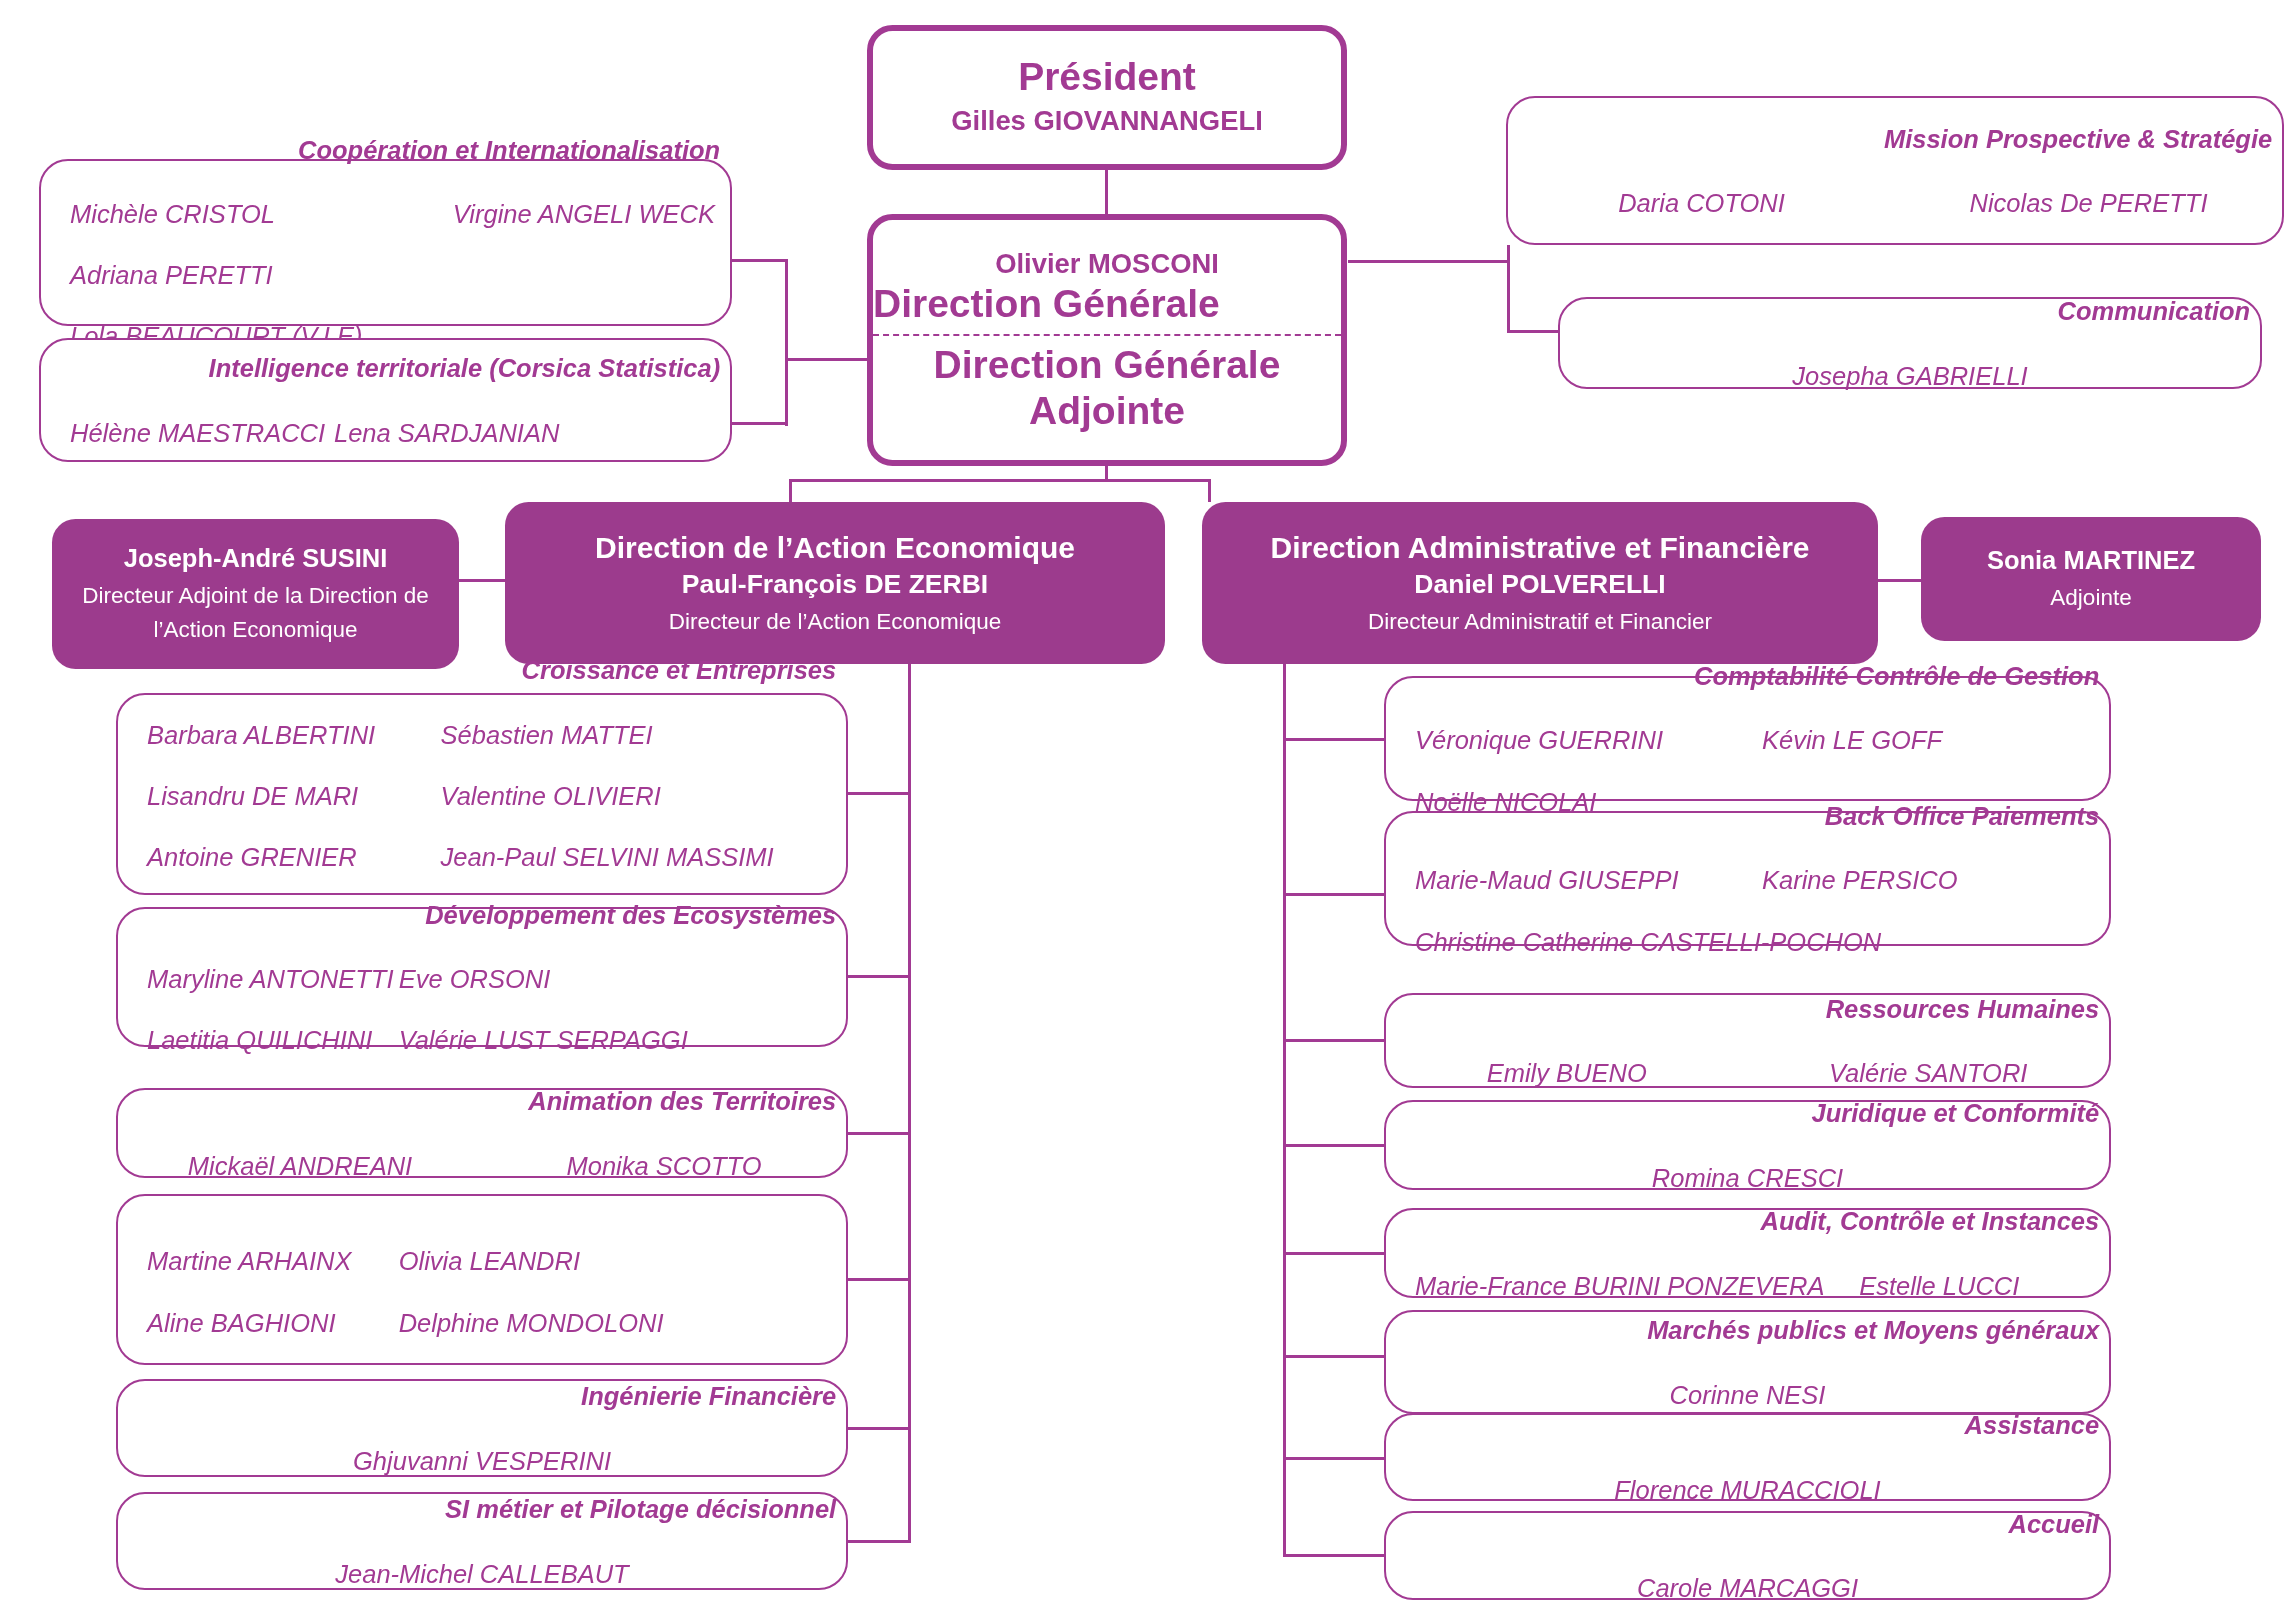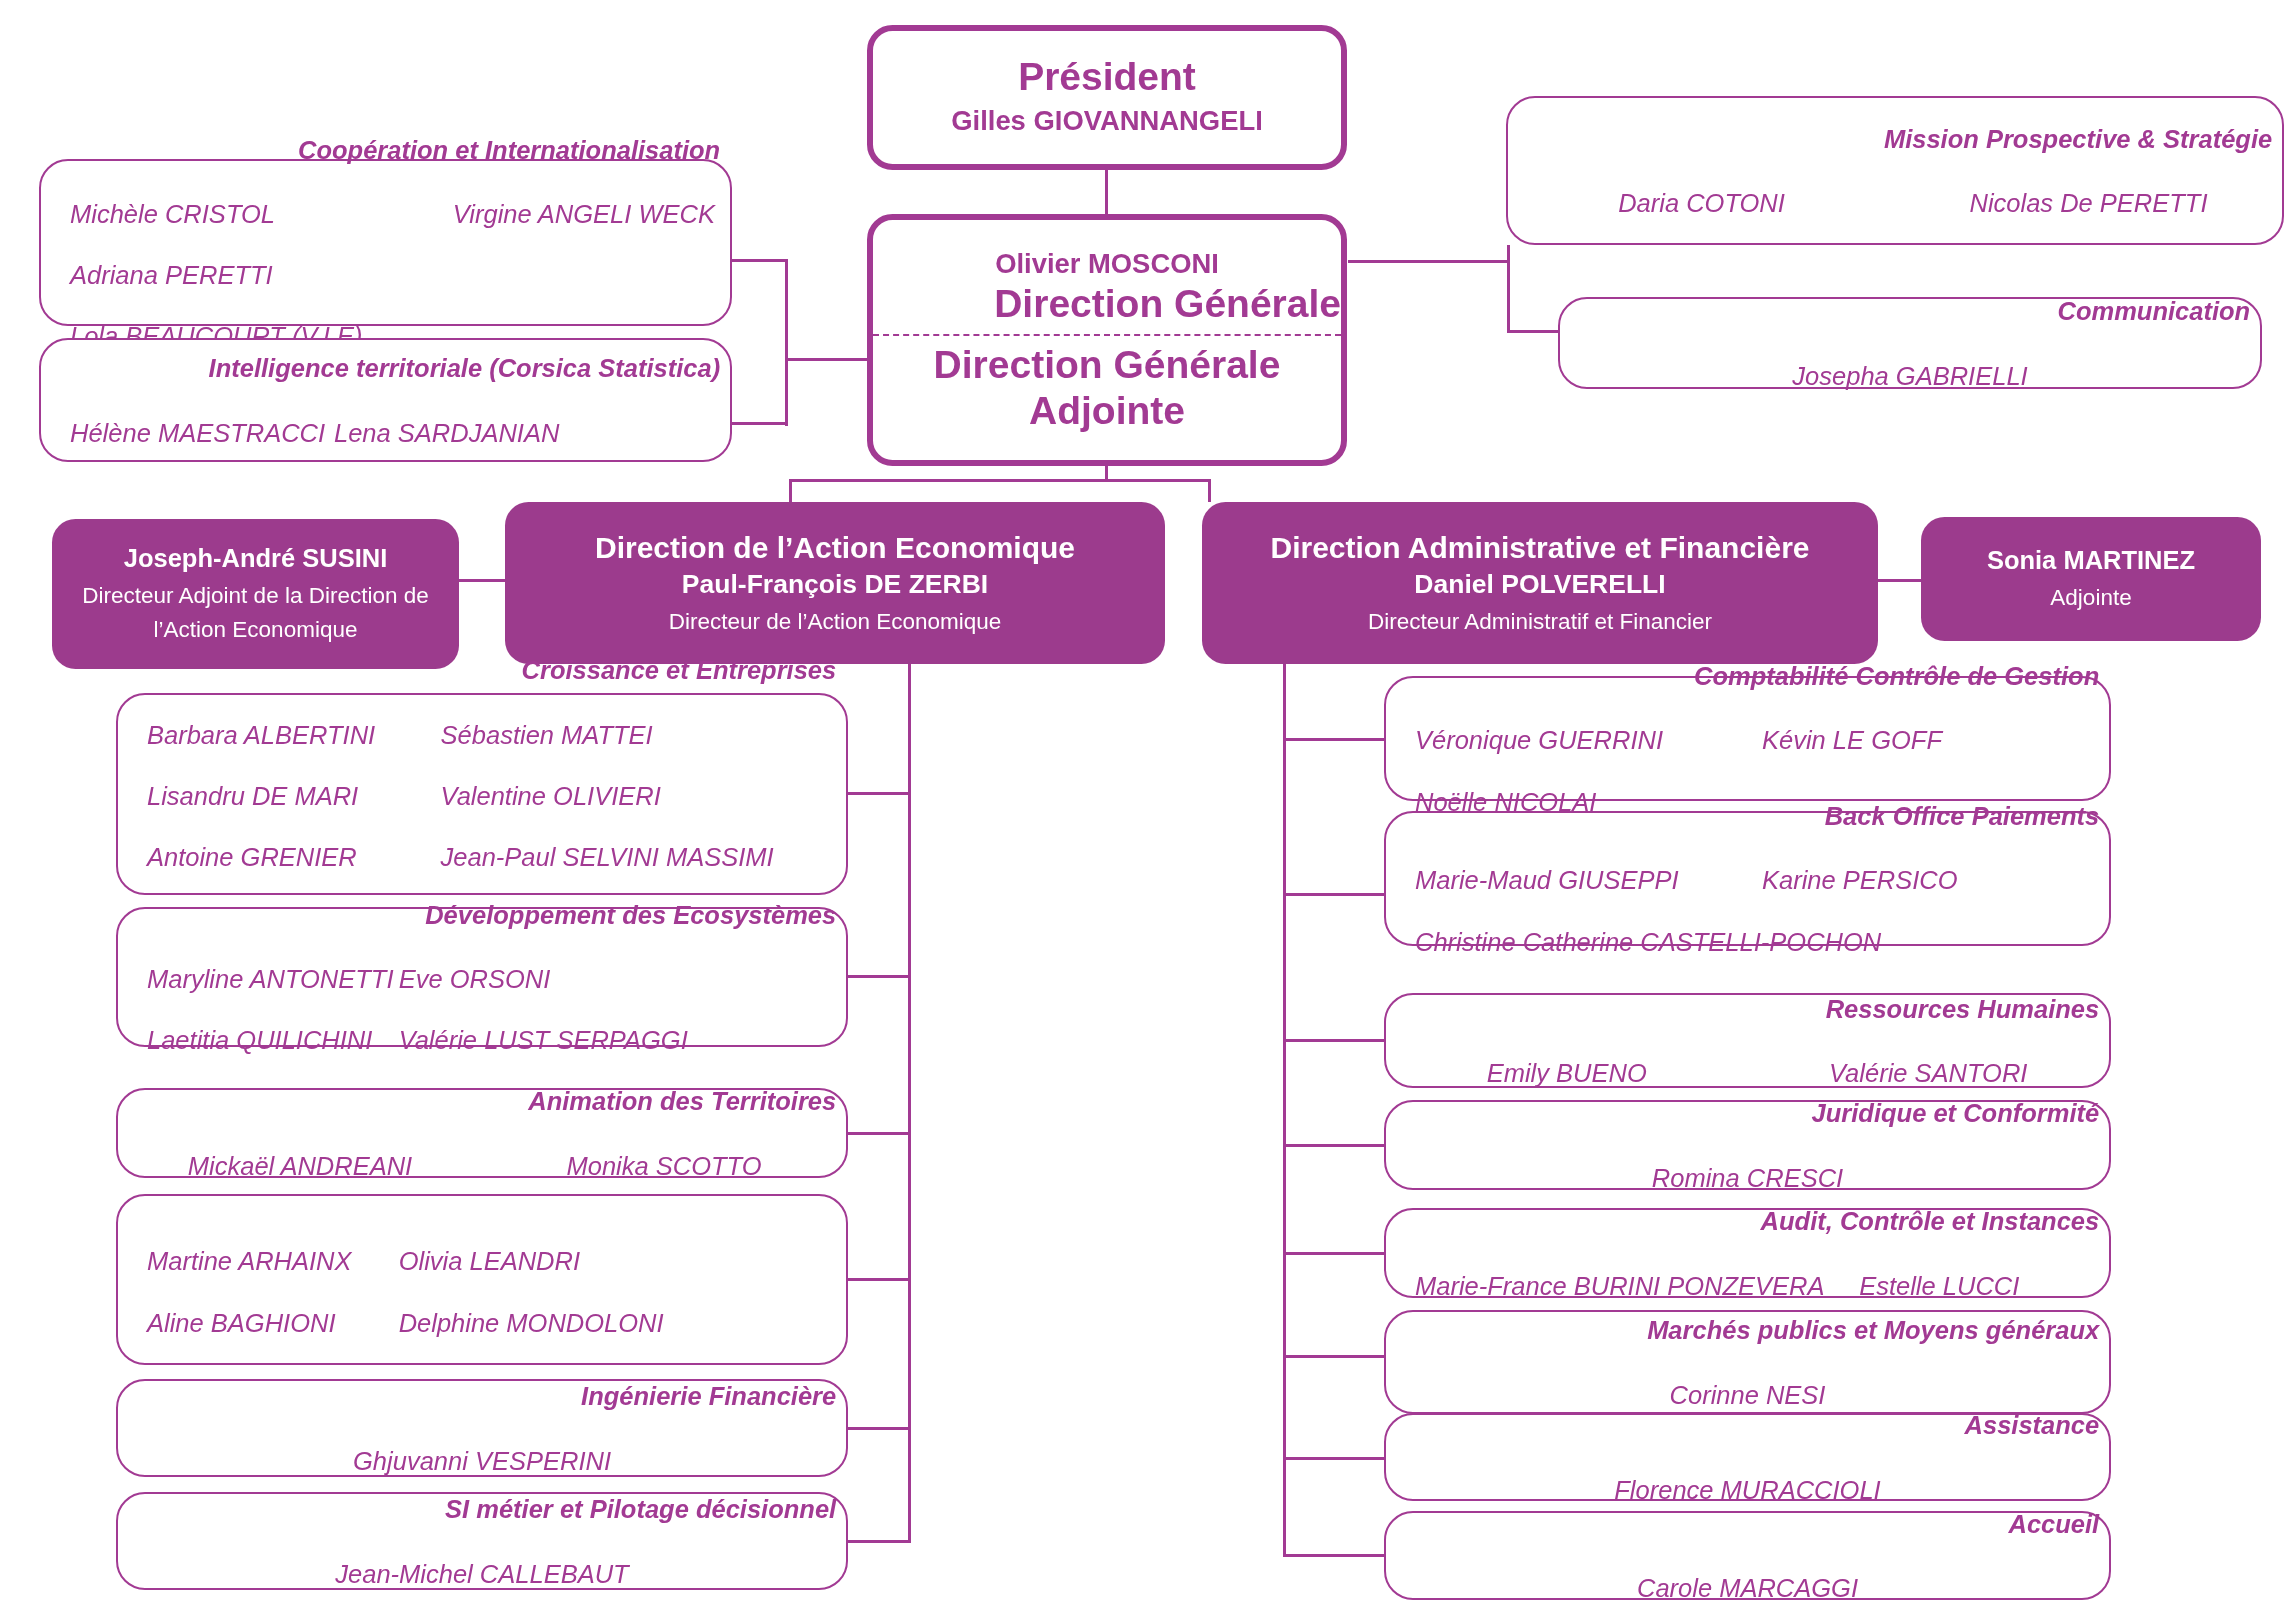--- a/index.html
+++ b/index.html
@@ -31,21 +31,21 @@
   .c64 .prow .pcell:first-child{flex:0 0 64%;}
   .rows-center .prow{padding:0;justify-content:center;}
   .rows-center .prow .pcell{flex:0 0 auto;text-align:center;}
   .rows-split .prow{padding:0;}
   .rows-split .prow .pcell{flex:1 1 0;text-align:center;}
 
   
   .pres-title{font-weight:700;font-size:39px;text-align:center;line-height:1.25;}
   .pres-name{font-weight:700;font-size:27.4px;text-align:center;line-height:1.4;}
   .dg-name{font-weight:700;font-size:27.4px;text-align:center;line-height:1.3;}
-  .dg-title{font-weight:700;font-size:39px;text-align:right;line-height:1.15;padding-bottom:7.8px;}
+  .dg-title{font-weight:700;font-size:39px;text-align:left;line-height:1.15;padding-bottom:7.8px;}
   .dg-bottom{border-top:2.9px dashed var(--line);}
   .dg-title2{font-weight:700;font-size:39px;text-align:center;line-height:1.18;padding-top:5.9px;}
 
   
   .f-title{font-weight:700;font-size:30px;text-align:center;line-height:1.3;}
   .f-manager{font-weight:700;font-size:26.5px;text-align:center;line-height:1.35;}
   .f-sub{font-weight:400;font-size:22.5px;text-align:center;line-height:1.35;padding-top:3.9px;}
   .s-name{font-weight:700;font-size:25.5px;text-align:center;line-height:1.4;}
   .s-sub{font-weight:400;font-size:22.5px;text-align:center;line-height:1.5;padding:2px 17.6px 0;}
 

